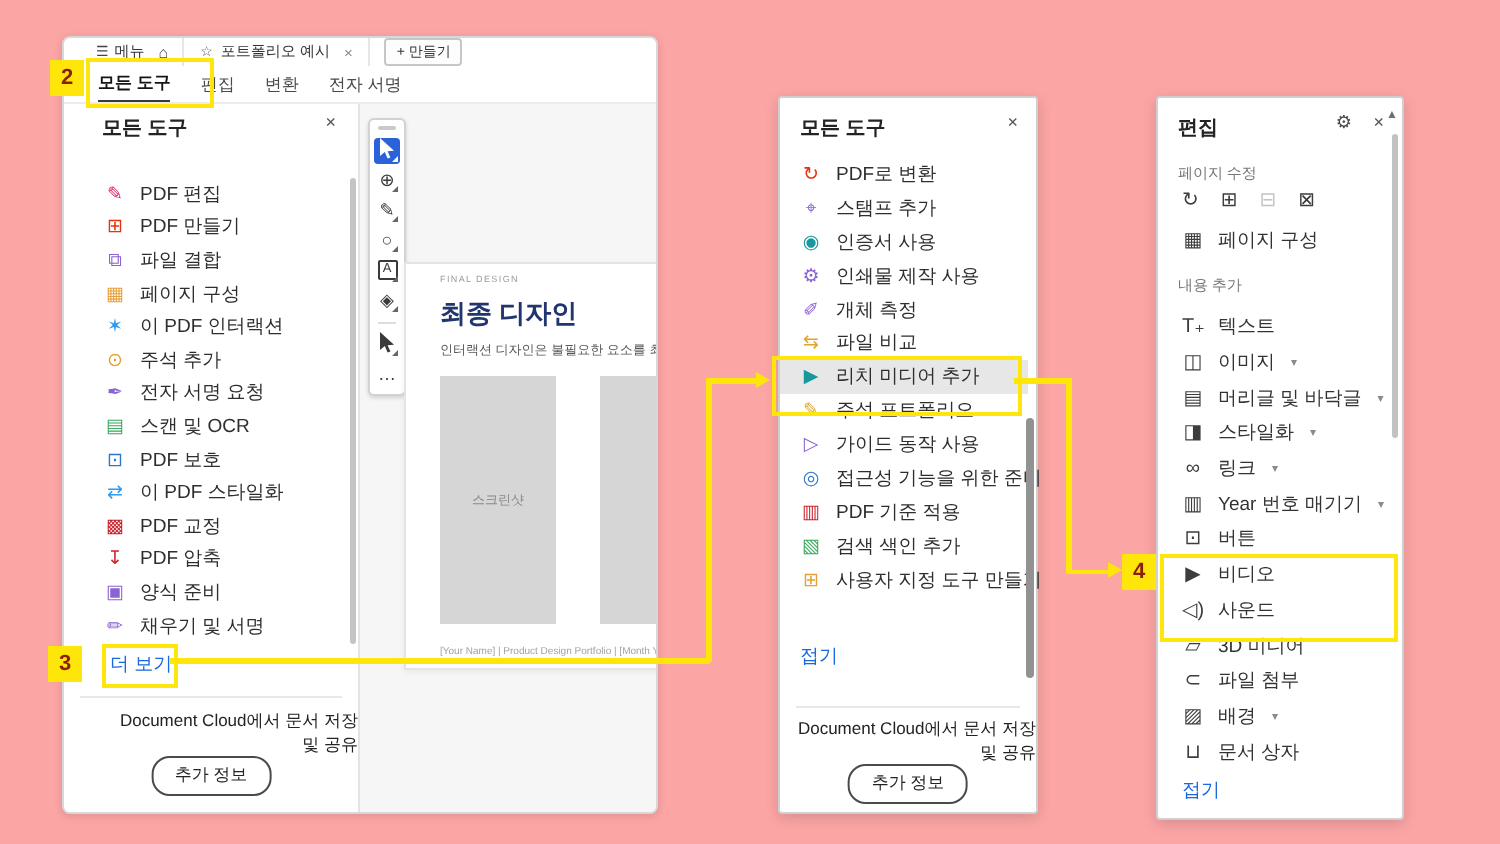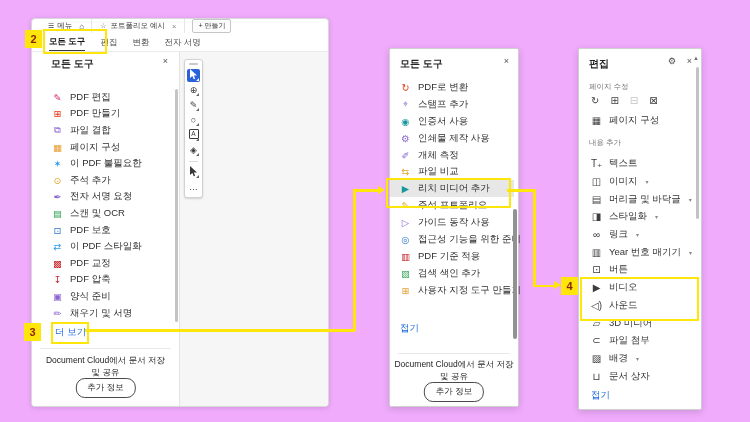--- a/index.html
+++ b/index.html
@@ -1,17 +1,17 @@
 <!DOCTYPE html>
 <html><head>
 <meta charset="utf-8">
 <style>
   html,body{margin:0;padding:0;}
   body{font-family:"Liberation Sans","DejaVu Sans",sans-serif;}
-  .canvas{position:relative;width:750px;height:422px;background:#f0abfc;overflow:hidden;}
+  .canvas{position:relative;width:750px;height:422px;background:#fca5a5;overflow:hidden;}
 
   
   .win{position:absolute;left:31px;top:18px;width:296px;height:387px;background:#fff;
        border:1px solid #d8d8d8;border-radius:4px;box-shadow:0 1px 5px rgba(0,0,0,.13);overflow:hidden;}
   .menubar{height:14px;display:flex;align-items:center;padding-left:16px;font-size:7.5px;color:#333;}
   .menubar .mi{display:flex;align-items:center;gap:3px;margin-right:7px;}
   .menubar .hamburger{font-size:7px;color:#444;}
   .menubar .home{font-size:8px;color:#444;}
   .doctab{display:flex;align-items:center;gap:4px;height:100%;padding:0 8px;border-left:1px solid #e6e6e6;border-right:1px solid #e6e6e6;}
   .doctab .star{color:#555;font-size:7px;}
@@ -30,21 +30,21 @@
   .toollist{position:absolute;left:0;right:5px;}
   .lpanel .toollist{top:37px;}
   .trow{display:flex;align-items:center;height:16.6px;padding-left:20px;gap:7px;font-size:9.5px;color:#2e2e2e;white-space:nowrap;}
   .trow .g{width:11px;text-align:center;font-size:9.5px;flex:none;}
   .trow .dd{display:none;font-size:6px;color:#8a8a8a;margin-left:1px;}
   .trow.has-dd .dd{display:inline;}
   .trow.small-glyph .g{font-size:6.5px;font-weight:bold;}
   .trow.selected{background:#e7e7e7;}
   .linkblue{position:absolute;font-size:9.5px;color:#1868de;}
   .pdivider{position:absolute;height:1px;background:#e8e8e8;left:8px;right:8px;}
-  .cloudtext{position:absolute;left:0;right:0;text-align:center;font-size:8.5px;color:#232323;line-height:1.4;}
+  .cloudtext{position:absolute;left:0;right:0;text-align:right;font-size:8.5px;color:#232323;line-height:1.4;}
   .infobtn{position:absolute;left:50%;transform:translateX(-50%);background:#fff;border:1px solid #4a4a4a;border-radius:9px;font-size:8.5px;color:#232323;padding:3px 11px;white-space:nowrap;}
   .vscroll{position:absolute;border-radius:2px;background:#c4c4c4;}
   .lpanel .vscroll{right:1px;top:37px;width:3px;height:233px;}
   .lpanel .pdivider{top:296px;}
   .lpanel .cloudtext{top:303px;}
   .lpanel .infobtn{top:326px;}
   .lpanel .linkblue{left:23px;top:274px;}
 
   
   .docarea{flex:1;position:relative;background:#f6f6f7;border-left:1px solid #e3e3e3;overflow:hidden;}
@@ -150,21 +150,21 @@
               <span>파일 결합</span>
 
             </div>
             <div class="trow">
               <span class="g" style="color: rgb(232, 161, 58);">▦</span>
               <span>페이지 구성</span>
 
             </div>
             <div class="trow">
               <span class="g" style="color: rgb(45, 155, 240);">✶</span>
-              <span>이 PDF 불필요한</span>
+              <span>이 PDF 인터랙션</span>
 
             </div>
             <div class="trow">
               <span class="g" style="color: rgb(224, 165, 46);">⊙</span>
               <span>주석 추가</span>
 
             </div>
             <div class="trow">
               <span class="g" style="color: rgb(138, 99, 210);">✒</span>
               <span>전자 서명 요청</span>
@@ -230,20 +230,34 @@
           <div class="tbi corner"><span class="abox">A</span></div>
           <div class="tbi corner">◈</div>
           <div class="tbdiv"></div>
           <div class="tbi corner">
             <svg width="9" height="11" viewBox="0 0 9 11">
                 <polygon points="1,0 1,9 3.4,7 4.8,10.3 6.2,9.7 4.8,6.6 8,6.4" fill="#3a3a3a"></polygon>
               </svg>
           </div>
           <div class="tbi">…</div>
         </div>
+        <div class="page">
+          <div class="inner">
+            <div class="eyebrow">FINAL DESIGN</div>
+            <div class="ptitle2">최종 디자인</div>
+            <div class="pbody">인터랙션 디자인은 불필요한 요소를 최소화하고</div>
+            <div class="shots">
+              <div class="shot">
+                  <span>스크린샷</span>
+                </div>
+              <div class="shot"></div>
+            </div>
+          </div>
+          <div class="pfooter">[Your Name]  |  Product Design Portfolio  |  [Month Year]</div>
+        </div>
       </div>
     </div>
   </div>
 
   <div class="fpanel mpanel">
     <div class="ptitle">모든 도구</div>
     <div class="pclose">×</div>
     <div class="toollist">
 
     <div class="trow">

